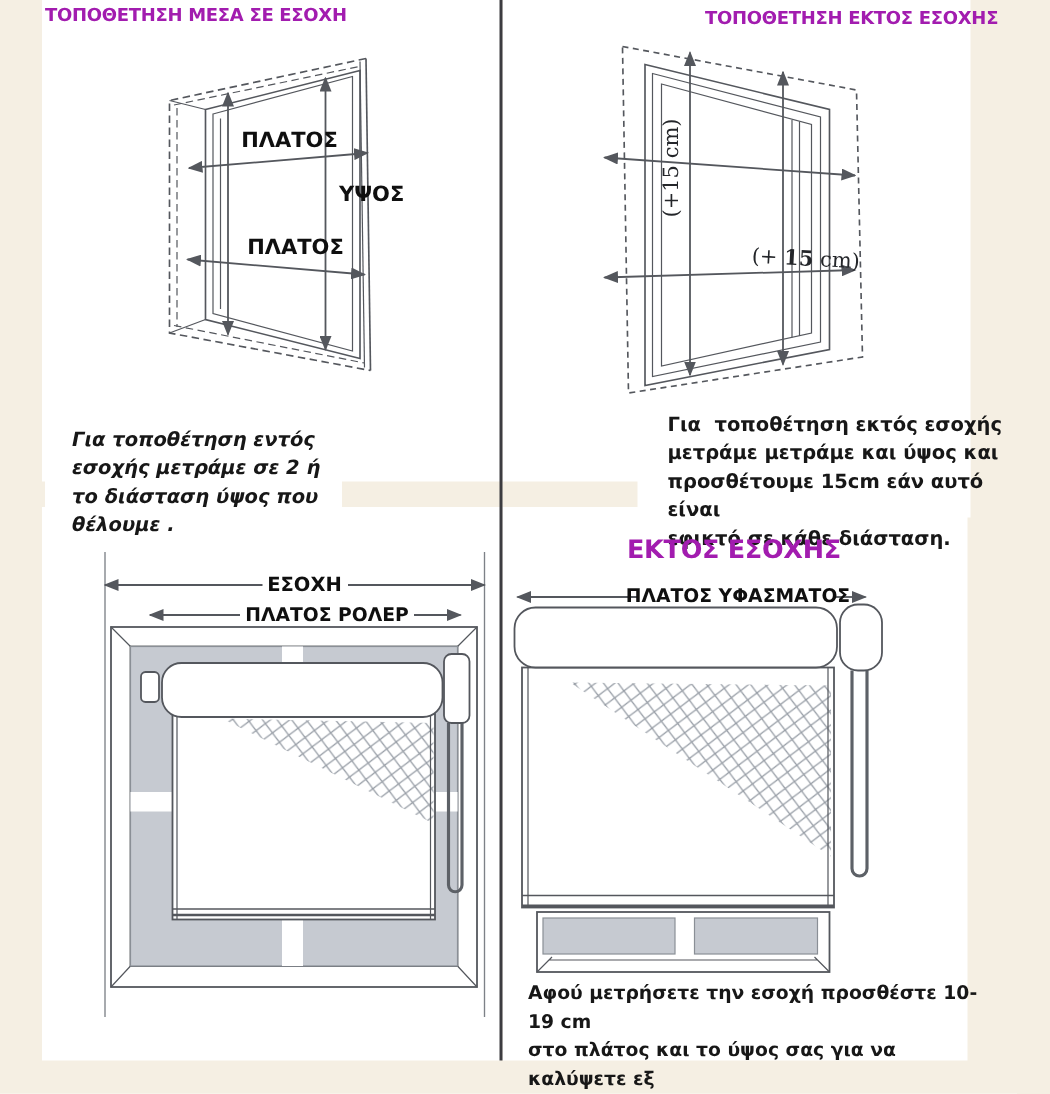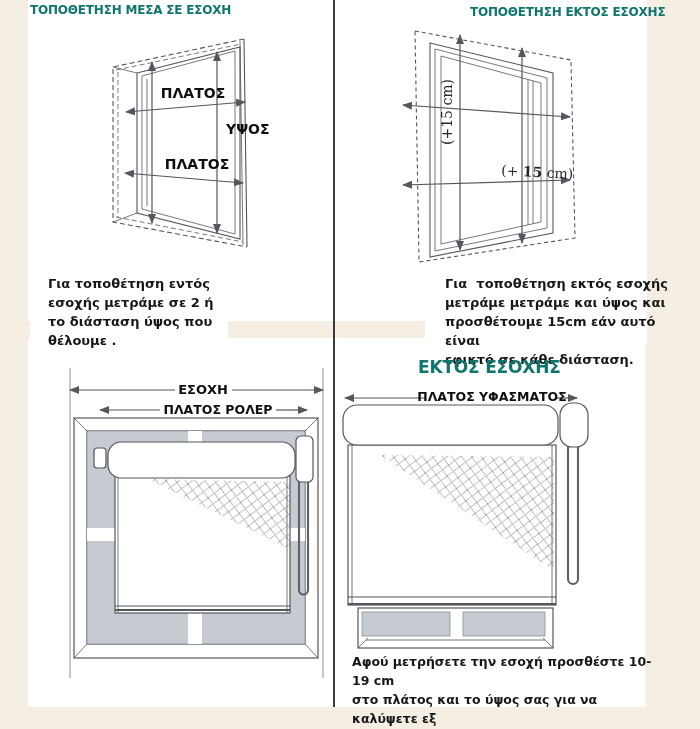--- a/index.html
+++ b/index.html
@@ -11,27 +11,27 @@
     color:#161616;
   }
   .patch { position:absolute; background:#ffffff; }
   .p1 { left:28px; top:0;     width:306px; height:321px; }
   .p2 { left:28px; top:338px; width:306px; height:369px; }
   .p3 { left:335px; top:0;     width:312px; height:321px; }
   .p4 { left:335px; top:338px; width:310px; height:369px; }
   .p5 { left:425px; top:300px; width:222px; height:45px; }
   .p6 { left:30px;  top:260px; width:198px; height:100px; }
   .divider { position:absolute; left:333px; top:0; width:2px; height:707px; background:#3c3c40; }
-  .title { position:absolute; font-weight:bold; font-size:12px; letter-spacing:-0.2px; color:#0f766e; white-space:nowrap; }
+  .title { position:absolute; font-weight:bold; font-size:12px; letter-spacing:-0.2px; color:#a21caf; white-space:nowrap; }
   .tl-title { left:30px; top:3px; }
   .tr-title { left:470px; top:5px; }
   .br-title { left:418px; top:357px; font-size:17px; }
   .caption { position:absolute; font-weight:bold; color:#171717; }
   .caption .cap { white-space:pre-wrap; line-height:19px; }
-  .tl-caption { left:48px; top:274px; width:210px; font-size:13px; }
+  .tl-caption { left:48px; top:284px; width:210px; font-size:13px;font-style:italic; }
   .tr-caption { left:445px; top:274px; width:230px; font-size:13px; }
   .br-caption { left:352px; top:652px; width:300px; font-size:12.5px; }
   svg { position:absolute; overflow:visible; }
   .svg-tl { left:85px;  top:28px; }
   .svg-tr { left:395px; top:20px; }
   .svg-bl { left:60px;  top:366px; }
   .svg-br { left:338px; top:383px; }
   .ln  { stroke:#54575d; stroke-width:1.1; fill:none; }
   .lnt { stroke:#54575d; stroke-width:0.8; fill:none; }
   .dash { stroke-dasharray:5 3; }

